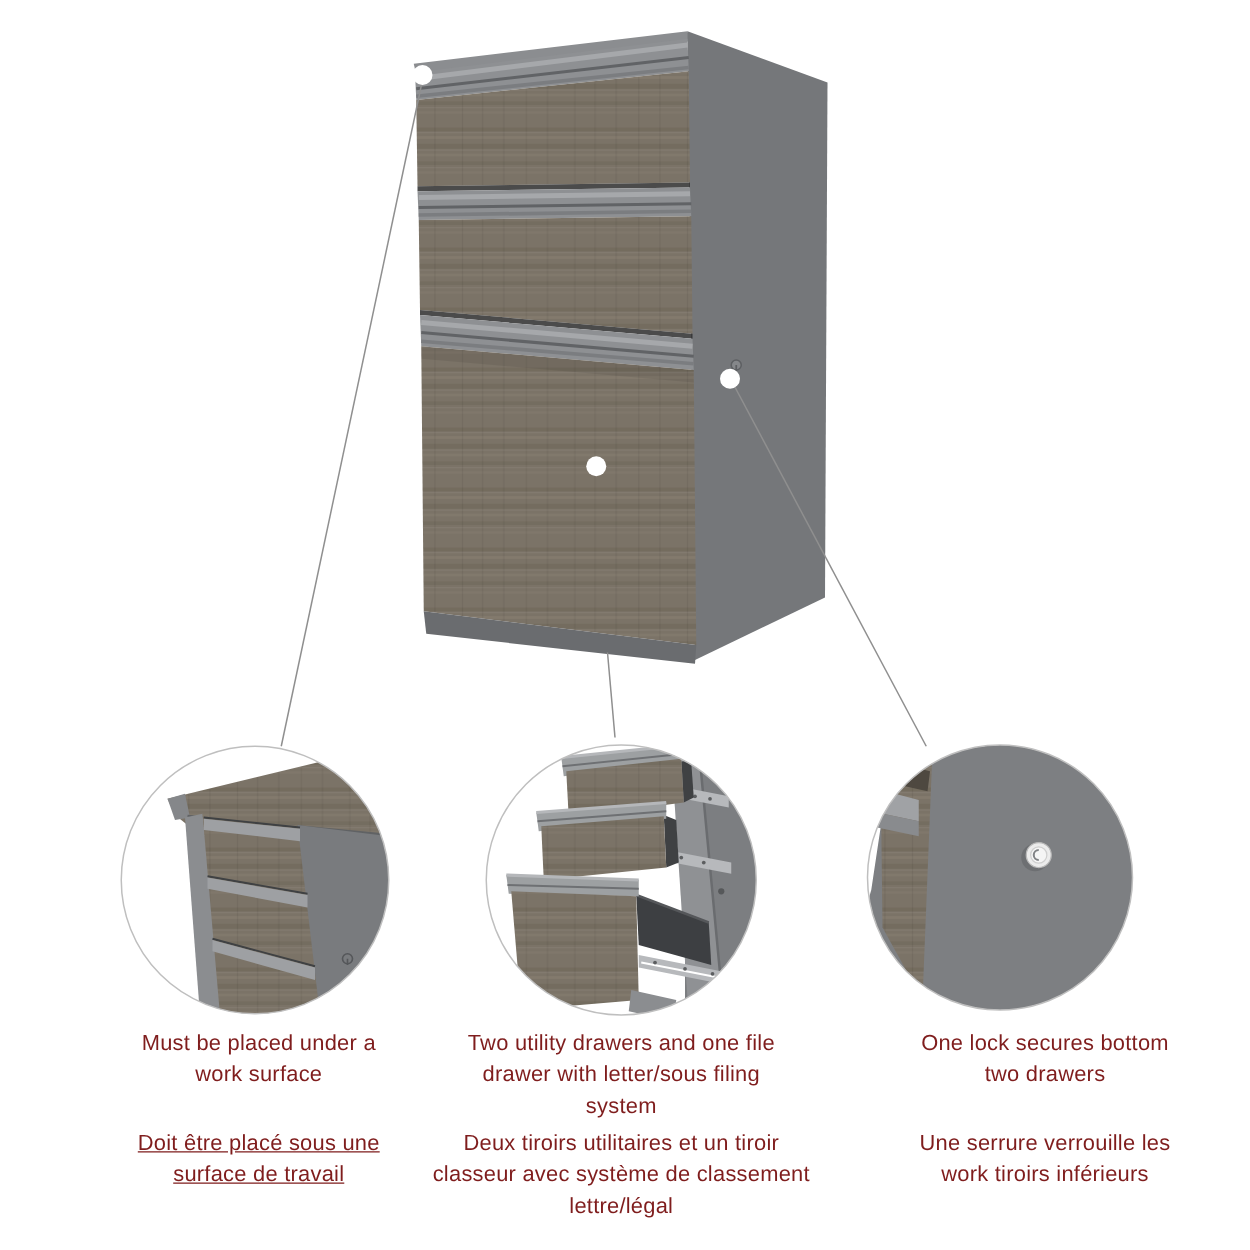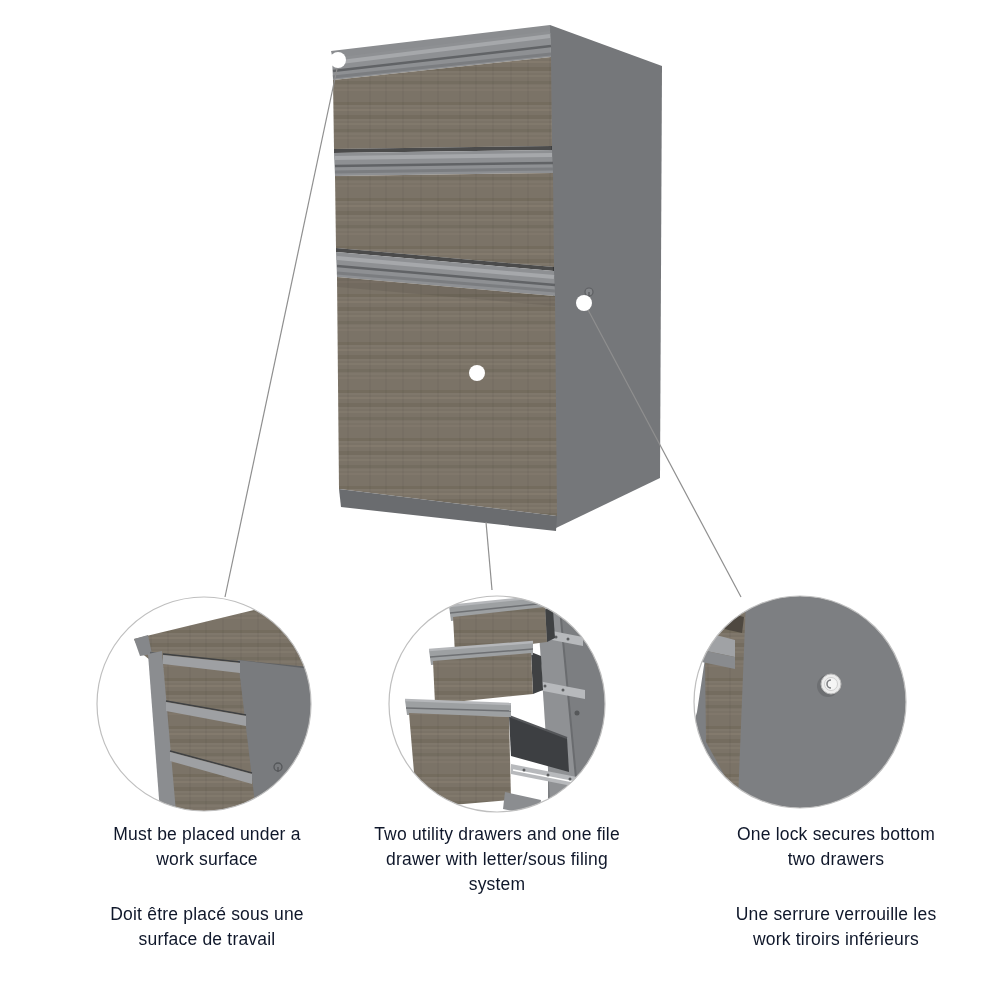--- a/index.html
+++ b/index.html
@@ -1,27 +1,27 @@
 <!DOCTYPE html>
 <html><head>
 <meta charset="utf-8">
 <style>
   html,body{margin:0;padding:0;background:#ffffff;}
   .stage{position:relative;width:1000px;height:1000px;background:#ffffff;overflow:hidden;
          font-family:"Liberation Sans",sans-serif;}
   svg.render{position:absolute;left:0;top:0;display:block;}
-  .caption-col{position:absolute;top:822px;text-align:center;color:#0f172a;
+  .caption-col{position:absolute;top:822px;text-align:center;color:#7f1d1d;
                font-size:17.5px;line-height:25px;font-weight:500;letter-spacing:.2px;}
   #col1{left:40px;width:334px;}
   #col2{left:337px;width:320px;}
   #col3{left:676px;width:320px;}
   .caption-en{height:80px;margin:0 auto;}
   .caption-fr{margin:0 auto;}
   #col1 .caption-en{max-width:192px;}
-  #col1 .caption-fr{max-width:212px;}
+  #col1 .caption-fr{max-width:212px;text-decoration:underline;}
   #col2 .caption-en{max-width:266px;}
   #col2 .caption-fr{max-width:302px;}
   #col3 .caption-en{max-width:212px;}
   #col3 .caption-fr{max-width:224px;}
 </style>
 </head>
 <body>
 
 <div class="stage">
 
@@ -197,19 +197,20 @@
       <circle cx="800" cy="702" r="106" fill="none" stroke="#bfbfbf" stroke-width="1.2"></circle>
     </g>
   </svg>
 
   <div class="caption-col" id="col1">
     <p class="caption-en">Must be placed under a work surface</p>
     <p class="caption-fr">Doit être placé sous une surface de travail</p>
   </div>
   <div class="caption-col" id="col2">
     <p class="caption-en">Two utility drawers and one file drawer with letter/sous filing system</p>
+    <p class="caption-fr">Deux tiroirs utilitaires et un tiroir classeur avec système de classement lettre/légal</p>
   </div>
   <div class="caption-col" id="col3">
     <p class="caption-en">One lock secures bottom two drawers</p>
     <p class="caption-fr">Une serrure verrouille les work tiroirs inférieurs</p>
   </div>
 
 </div>
 
 </body></html>

